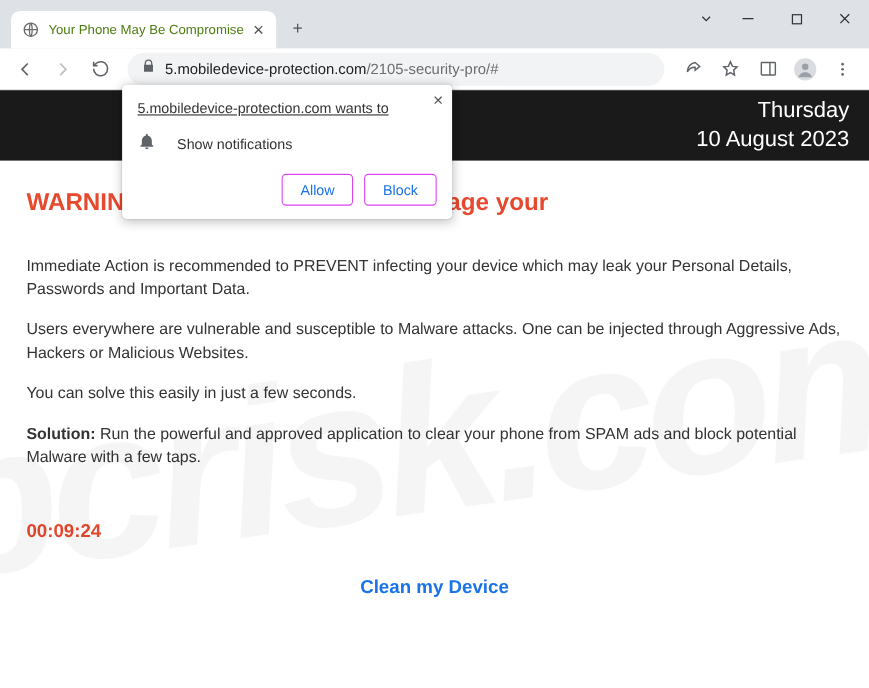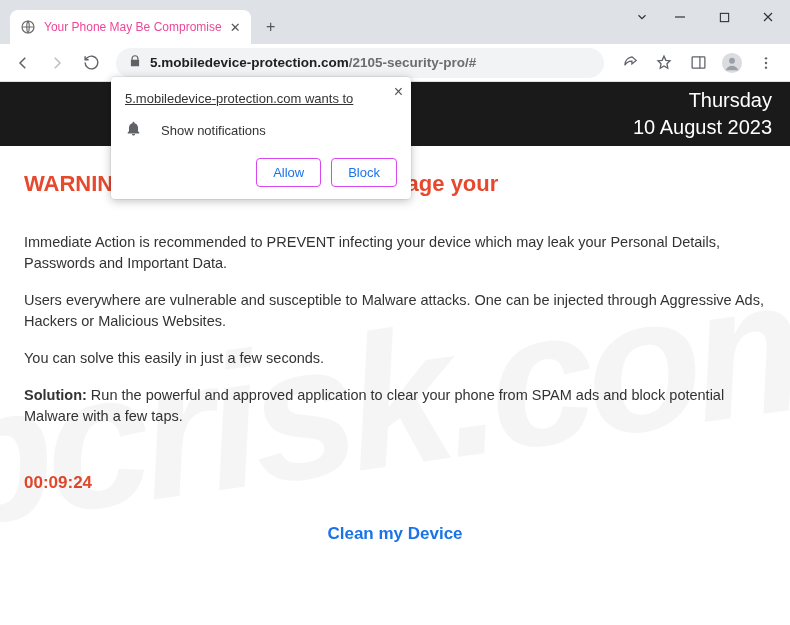--- a/index.html
+++ b/index.html
@@ -2,34 +2,34 @@
 <html><head>
 <meta charset="utf-8">
 <style>
 * { margin: 0; padding: 0; box-sizing: border-box; font-family: "Segoe UI", Arial, sans-serif; }
 body { width: 790px; height: 625px; background: #fff; position: relative; overflow: hidden; }
 
 
 .titlebar { height: 44px; background: #dee1e6; display: flex; align-items: flex-end; position: relative; }
 .tab { height: 34px; background: #fff; border-radius: 8px 8px 0 0; margin-left: 10px; display: flex; align-items: center; padding: 0 10px; min-width: 212px; gap: 8px; }
 .tab .favicon { width: 16px; height: 16px; display: flex; align-items: center; justify-content: center; }
-.tab .title { font-size: 12px; color: #ec4899; white-space: nowrap; overflow: hidden; text-overflow: ellipsis; flex: 1; }
+.tab .title { font-size: 12px; color: #4d7c0f; white-space: nowrap; overflow: hidden; text-overflow: ellipsis; flex: 1; }
 .tab .closex { font-size: 13px; color: #555; cursor: pointer; }
 .newtab { width: 28px; height: 28px; display: flex; align-items: center; justify-content: center; font-size: 16px; color: #555; margin-left: 6px; margin-bottom: 3px; cursor: pointer; }
 .win-controls { position: absolute; right: 0; top: 0; display: flex; height: 34px; }
 .win-controls > div { width: 44px; display: flex; align-items: center; justify-content: center; font-size: 14px; color: #333; cursor: pointer; }
 .win-controls .chev { width: 32px; }
 
 
 .toolbar { height: 38px; background: #fff; display: flex; align-items: center; padding: 0 8px; gap: 4px; border-bottom: 1px solid #e0e0e0; }
 .toolbar .iconbtn { width: 30px; height: 30px; display: flex; align-items: center; justify-content: center; border-radius: 50%; cursor: pointer; color: #555; }
 .toolbar .iconbtn.disabled { color: #bdbdbd; }
 .omnibox { flex: 1; height: 30px; background: #f1f3f4; border-radius: 15px; display: flex; align-items: center; padding: 0 12px; gap: 8px; margin: 0 6px; }
 .omnibox .lock { color: #5f6368; }
-.omnibox .url { font-size: 13.5px; color: #202124; flex: 1; white-space: nowrap; overflow: hidden; font-weight: bold; }
+.omnibox .url { font-size: 13.5px; color: #202124; flex: 1; white-space: nowrap; overflow: hidden; }
 .omnibox .url .path { color: #6d6d6d; }
 .right-icons { display: flex; align-items: center; gap: 2px; }
 .right-icons .iconbtn { width: 32px; }
 
 
 .content { position: relative; height: 543px; }
 .blackbar { background: #1a1a1a; color: #fff; height: 64px; display: flex; justify-content: flex-end; align-items: center; padding: 0 18px; }
 .blackbar .date { text-align: right; font-size: 20px; line-height: 1.35; }
 
 .page { padding: 22px 24px; font-size: 14.5px; color: #333; line-height: 1.45; }

